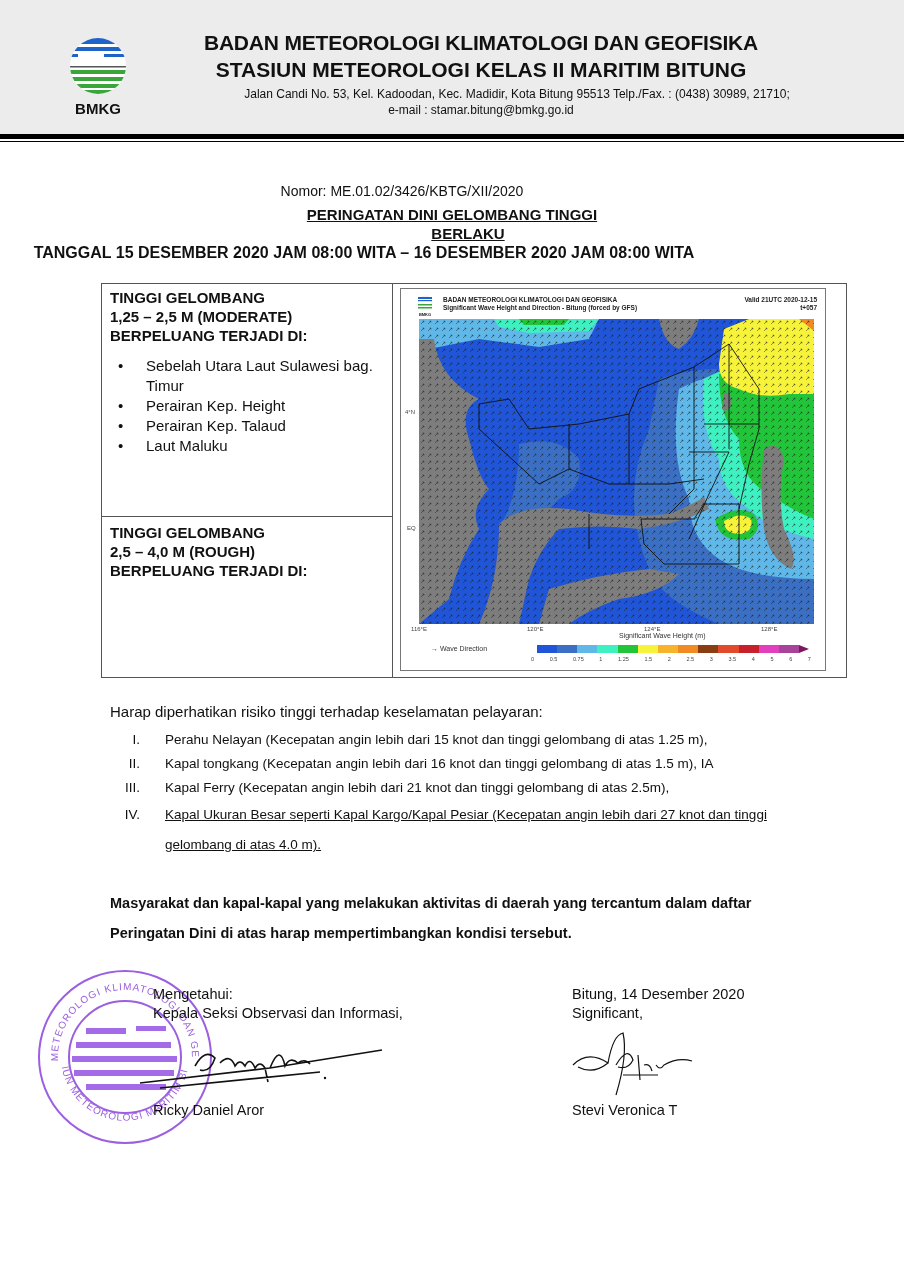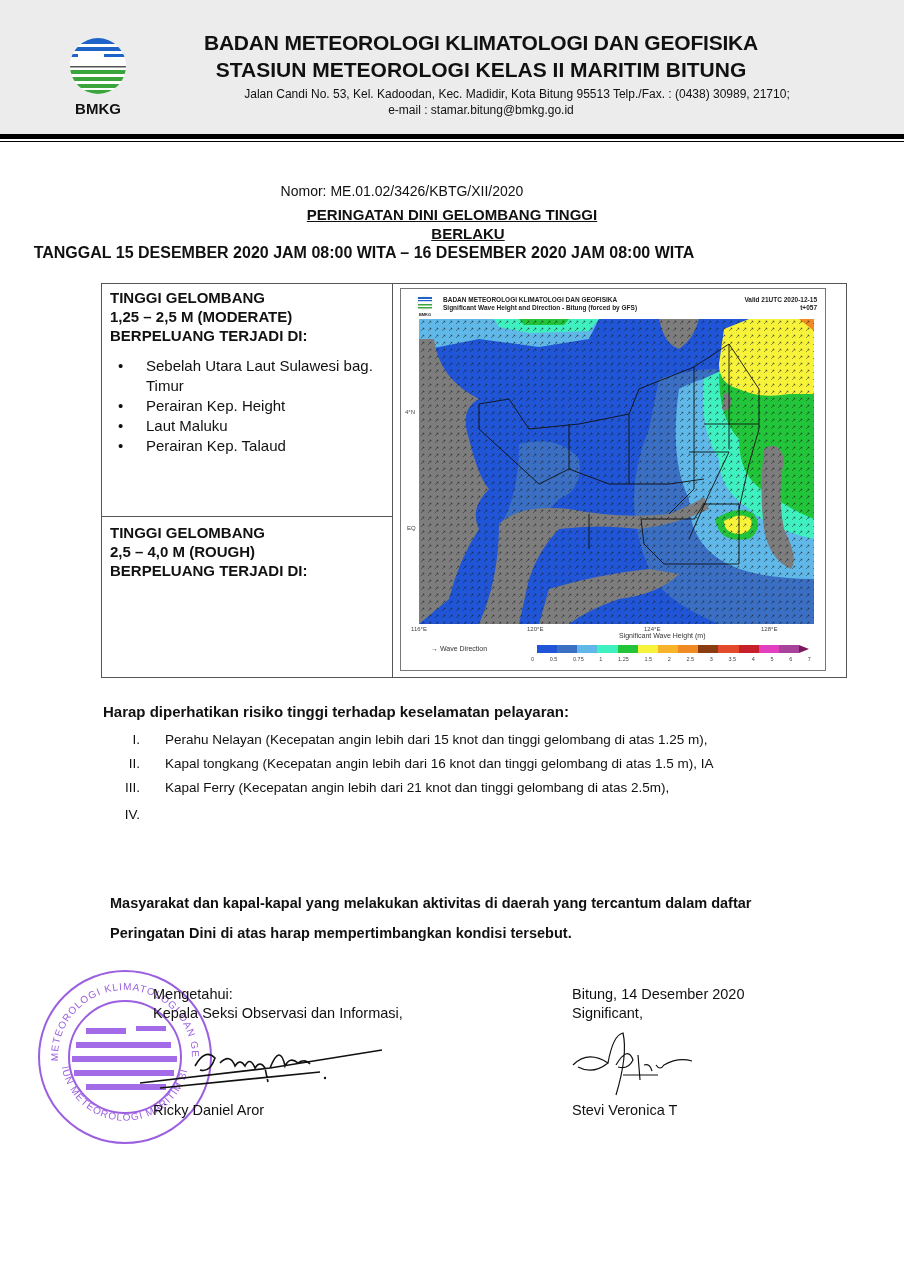--- a/index.html
+++ b/index.html
@@ -42,21 +42,21 @@
   .lat-label { position: absolute; font-size: 6px; color: #444; }
   .lon-label { position: absolute; font-size: 6px; color: #444; top: 337px; }
   .legend-dir { position: absolute; left: 30px; top: 356px; font-size: 7px; color: #333; }
   .legend-title { position: absolute; left: 218px; top: 343px; font-size: 7px; color: #333; }
   .legend-bar { position: absolute; left: 136px; top: 356px; width: 262px; height: 8px; display: flex; }
   .legend-bar span { flex: 1; height: 8px; }
   .legend-arrow { position: absolute; left: 398px; top: 356px; width: 0; height: 0; border-top: 4px solid transparent; border-bottom: 4px solid transparent; border-left: 10px solid #7a1a5a; }
   .legend-ticks { position: absolute; left: 130px; top: 367px; width: 280px; display: flex; justify-content: space-between; font-size: 5.5px; color: #444; }
 
   
-  .risk-title { position: absolute; left: 103px; top: 703px; font-weight: bold; font-size: 15px; }
+  .risk-title { position: absolute; left: 110px; top: 703px; font-weight: normal; font-size: 15px; }
   .risk-list { position: absolute; left: 110px; top: 728px; width: 700px; }
   .risk-item { position: relative; font-size: 13.5px; line-height: 24px; padding-left: 55px; }
   .risk-num { position: absolute; left: 0; width: 30px; text-align: right; }
 
   .notice { position: absolute; left: 110px; top: 888px; width: 700px; font-weight: bold; font-size: 14.5px; line-height: 30px; }
 
   
   .stamp { position: absolute; left: 36px; top: 968px; width: 178px; height: 178px; }
   .sig-left { position: absolute; left: 153px; top: 985px; font-size: 14.5px; line-height: 19px; }
   .sig-left-name { position: absolute; left: 153px; top: 1102px; font-size: 14.5px; }
@@ -104,22 +104,22 @@
 
 <div class="warn-table">
   <div class="col-left">
     <div class="cell-moderate">
       <div class="cell-head">TINGGI GELOMBANG</div>
       <div class="cell-head">1,25 – 2,5 M (MODERATE)</div>
       <div class="cell-head">BERPELUANG TERJADI DI:</div>
       <ul class="bullets">
         <li>Sebelah Utara Laut Sulawesi bag. Timur</li>
         <li>Perairan Kep. Height</li>
+        <li>Perairan Kep. Talaud</li>
         <li>Laut Maluku</li>
-        <li>Perairan Kep. Talaud</li>
       </ul>
     </div>
     <div class="cell-rough">
       <div class="cell-head">TINGGI GELOMBANG</div>
       <div class="cell-head">2,5 – 4,0 M (ROUGH)</div>
       <div class="cell-head">BERPELUANG TERJADI DI:</div>
     </div>
   </div>
 
   <div class="map-cell">
@@ -235,20 +235,21 @@
   <div class="risk-item">
     <span class="risk-num">II.</span>
     <span>Kapal tongkang (Kecepatan angin lebih dari 16 knot dan tinggi gelombang di atas 1.5 m), IA</span>
   </div>
   <div class="risk-item">
     <span class="risk-num">III.</span>
     <span>Kapal Ferry (Kecepatan angin lebih dari 21 knot dan tinggi gelombang di atas 2.5m),</span>
   </div>
   <div class="risk-item" style="line-height:30px;text-decoration:underline;">
     <span class="risk-num">IV.</span>
+    <span>Kapal Ukuran Besar seperti Kapal Kargo/Kapal Pesiar (Kecepatan angin lebih dari 27 knot dan tinggi gelombang di atas 4.0 m).</span>
   </div>
 </div>
 
 <div class="notice">Masyarakat dan kapal-kapal yang melakukan aktivitas di daerah yang tercantum dalam daftar Peringatan Dini di atas harap mempertimbangkan kondisi tersebut.</div>
 
 <svg class="stamp" viewBox="0 0 178 178">
   <defs>
     <path id="arcTop" d="M 22 89 A 67 67 0 0 1 156 89"></path>
     <path id="arcBot" d="M 26 100 A 64 64 0 0 0 152 100"></path>
   </defs>

